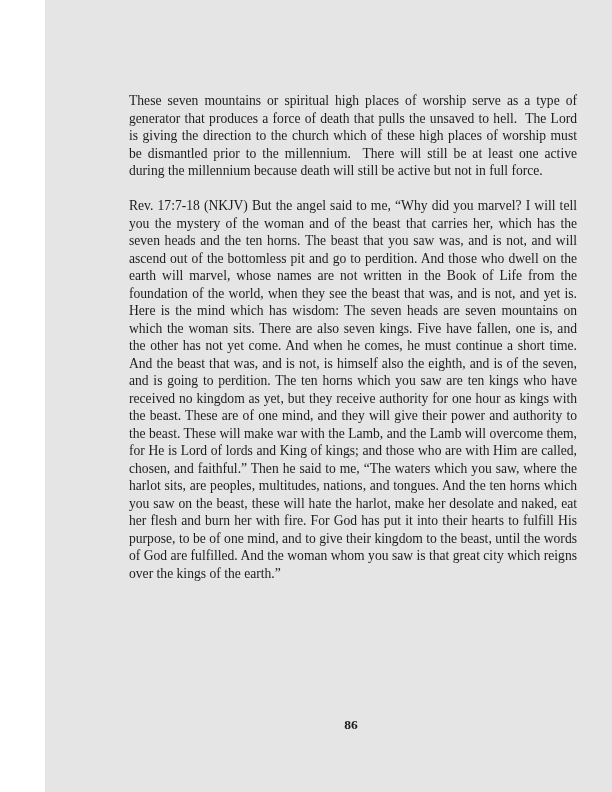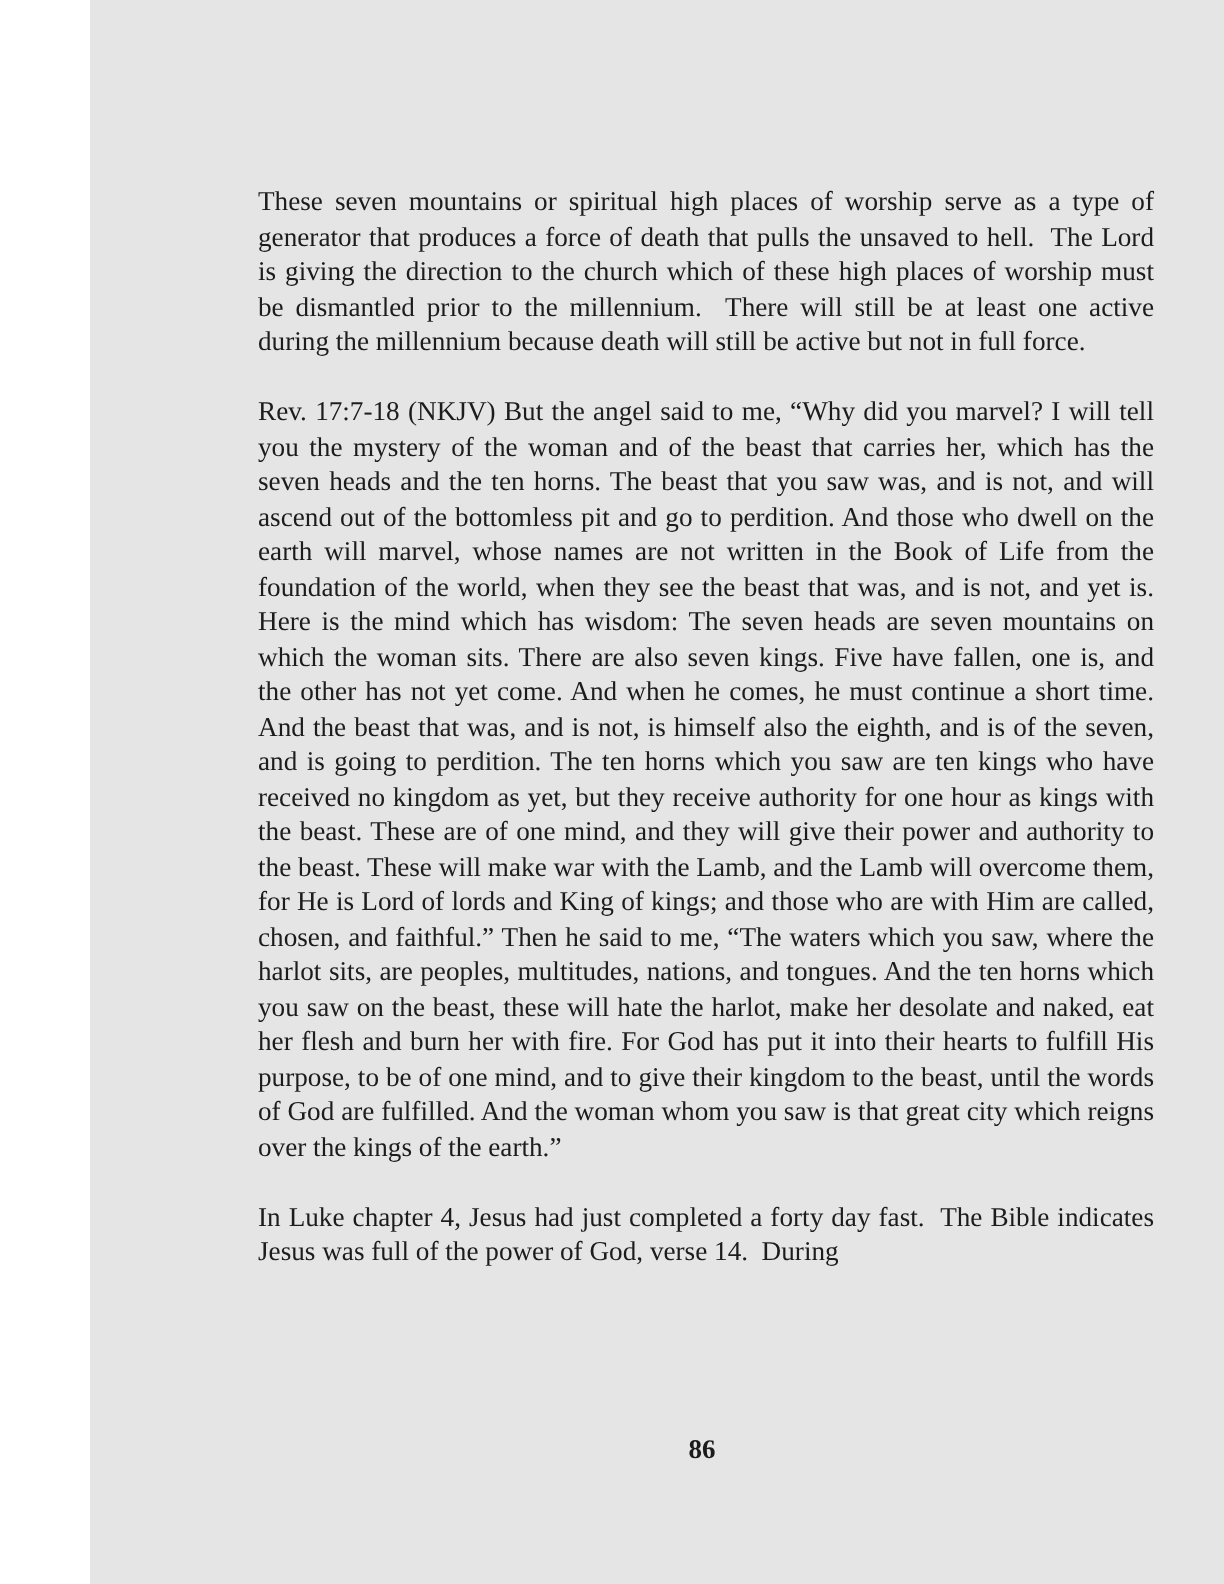--- a/index.html
+++ b/index.html
@@ -46,16 +46,15 @@
     font-weight: bold;
   }
 </style>
 </head>
 <body>
 
 <div class="page" style="background: #e5e5e5; color: rgb(28, 28, 28); margin-left: 45px;">
   <main class="text-block">
       <p class="para"><span class="seg">These seven mountains or spiritual high places of worship serve as a type of generator that produces a force of death that pulls the unsaved to hell.&nbsp; The Lord is giving the direction to the church which of these high places of worship must be dismantled prior to the millennium.&nbsp; There will still be at least one active during the millennium because death will still be active but not in full force.</span></p>
       <p class="para"><span class="seg bold">Rev. 17:7-18 (NKJV) </span><span class="seg">But the angel said to me, “Why did you marvel? I will tell you the mystery of the woman and of the beast that carries her, which has the seven heads and the ten horns. The beast that you saw was, and is not, and will ascend out of the bottomless pit and go to perdition. And those who dwell on the earth will marvel, whose names are not written in the Book of Life from the foundation of the world, when they see the beast that was, and is not, and yet is. Here is the mind which has wisdom: The seven heads are seven mountains on which the woman sits. There are also seven kings. Five have fallen, one is, and the other has not yet come. And when he comes, he must continue a short time. And the beast that was, and is not, is himself also the eighth, and is of the seven, and is going to perdition. The ten horns which you saw are ten kings who have received no kingdom as yet, but they receive authority for one hour as kings with the beast. These are of one mind, and they will give their power and authority to the beast. These will make war with the Lamb, and the Lamb will overcome them, for He is Lord of lords and King of kings; and those who are with Him are called, chosen, and faithful.” Then he said to me, “The waters which you saw, where the harlot sits, are peoples, multitudes, nations, and tongues. And the ten horns which you saw on the beast, these will hate the harlot, make her desolate and naked, eat her flesh and burn her with fire. For God has put it into their hearts to fulfill His purpose, to be of one mind, and to give their kingdom to the beast, until the words of God are fulfilled. And the woman whom you saw is that great city which reigns over the kings of the earth.”</span></p>
-      <p class="para"><span class="seg">In Luke chapter 4, Jesus had just completed a forty day fast.&nbsp; The Bible indicates Jesus was full of the power of God, verse 14.&nbsp; During</span></p>
     </main>
   <footer class="page-number">86</footer>
 </div>
 
 </body></html>

